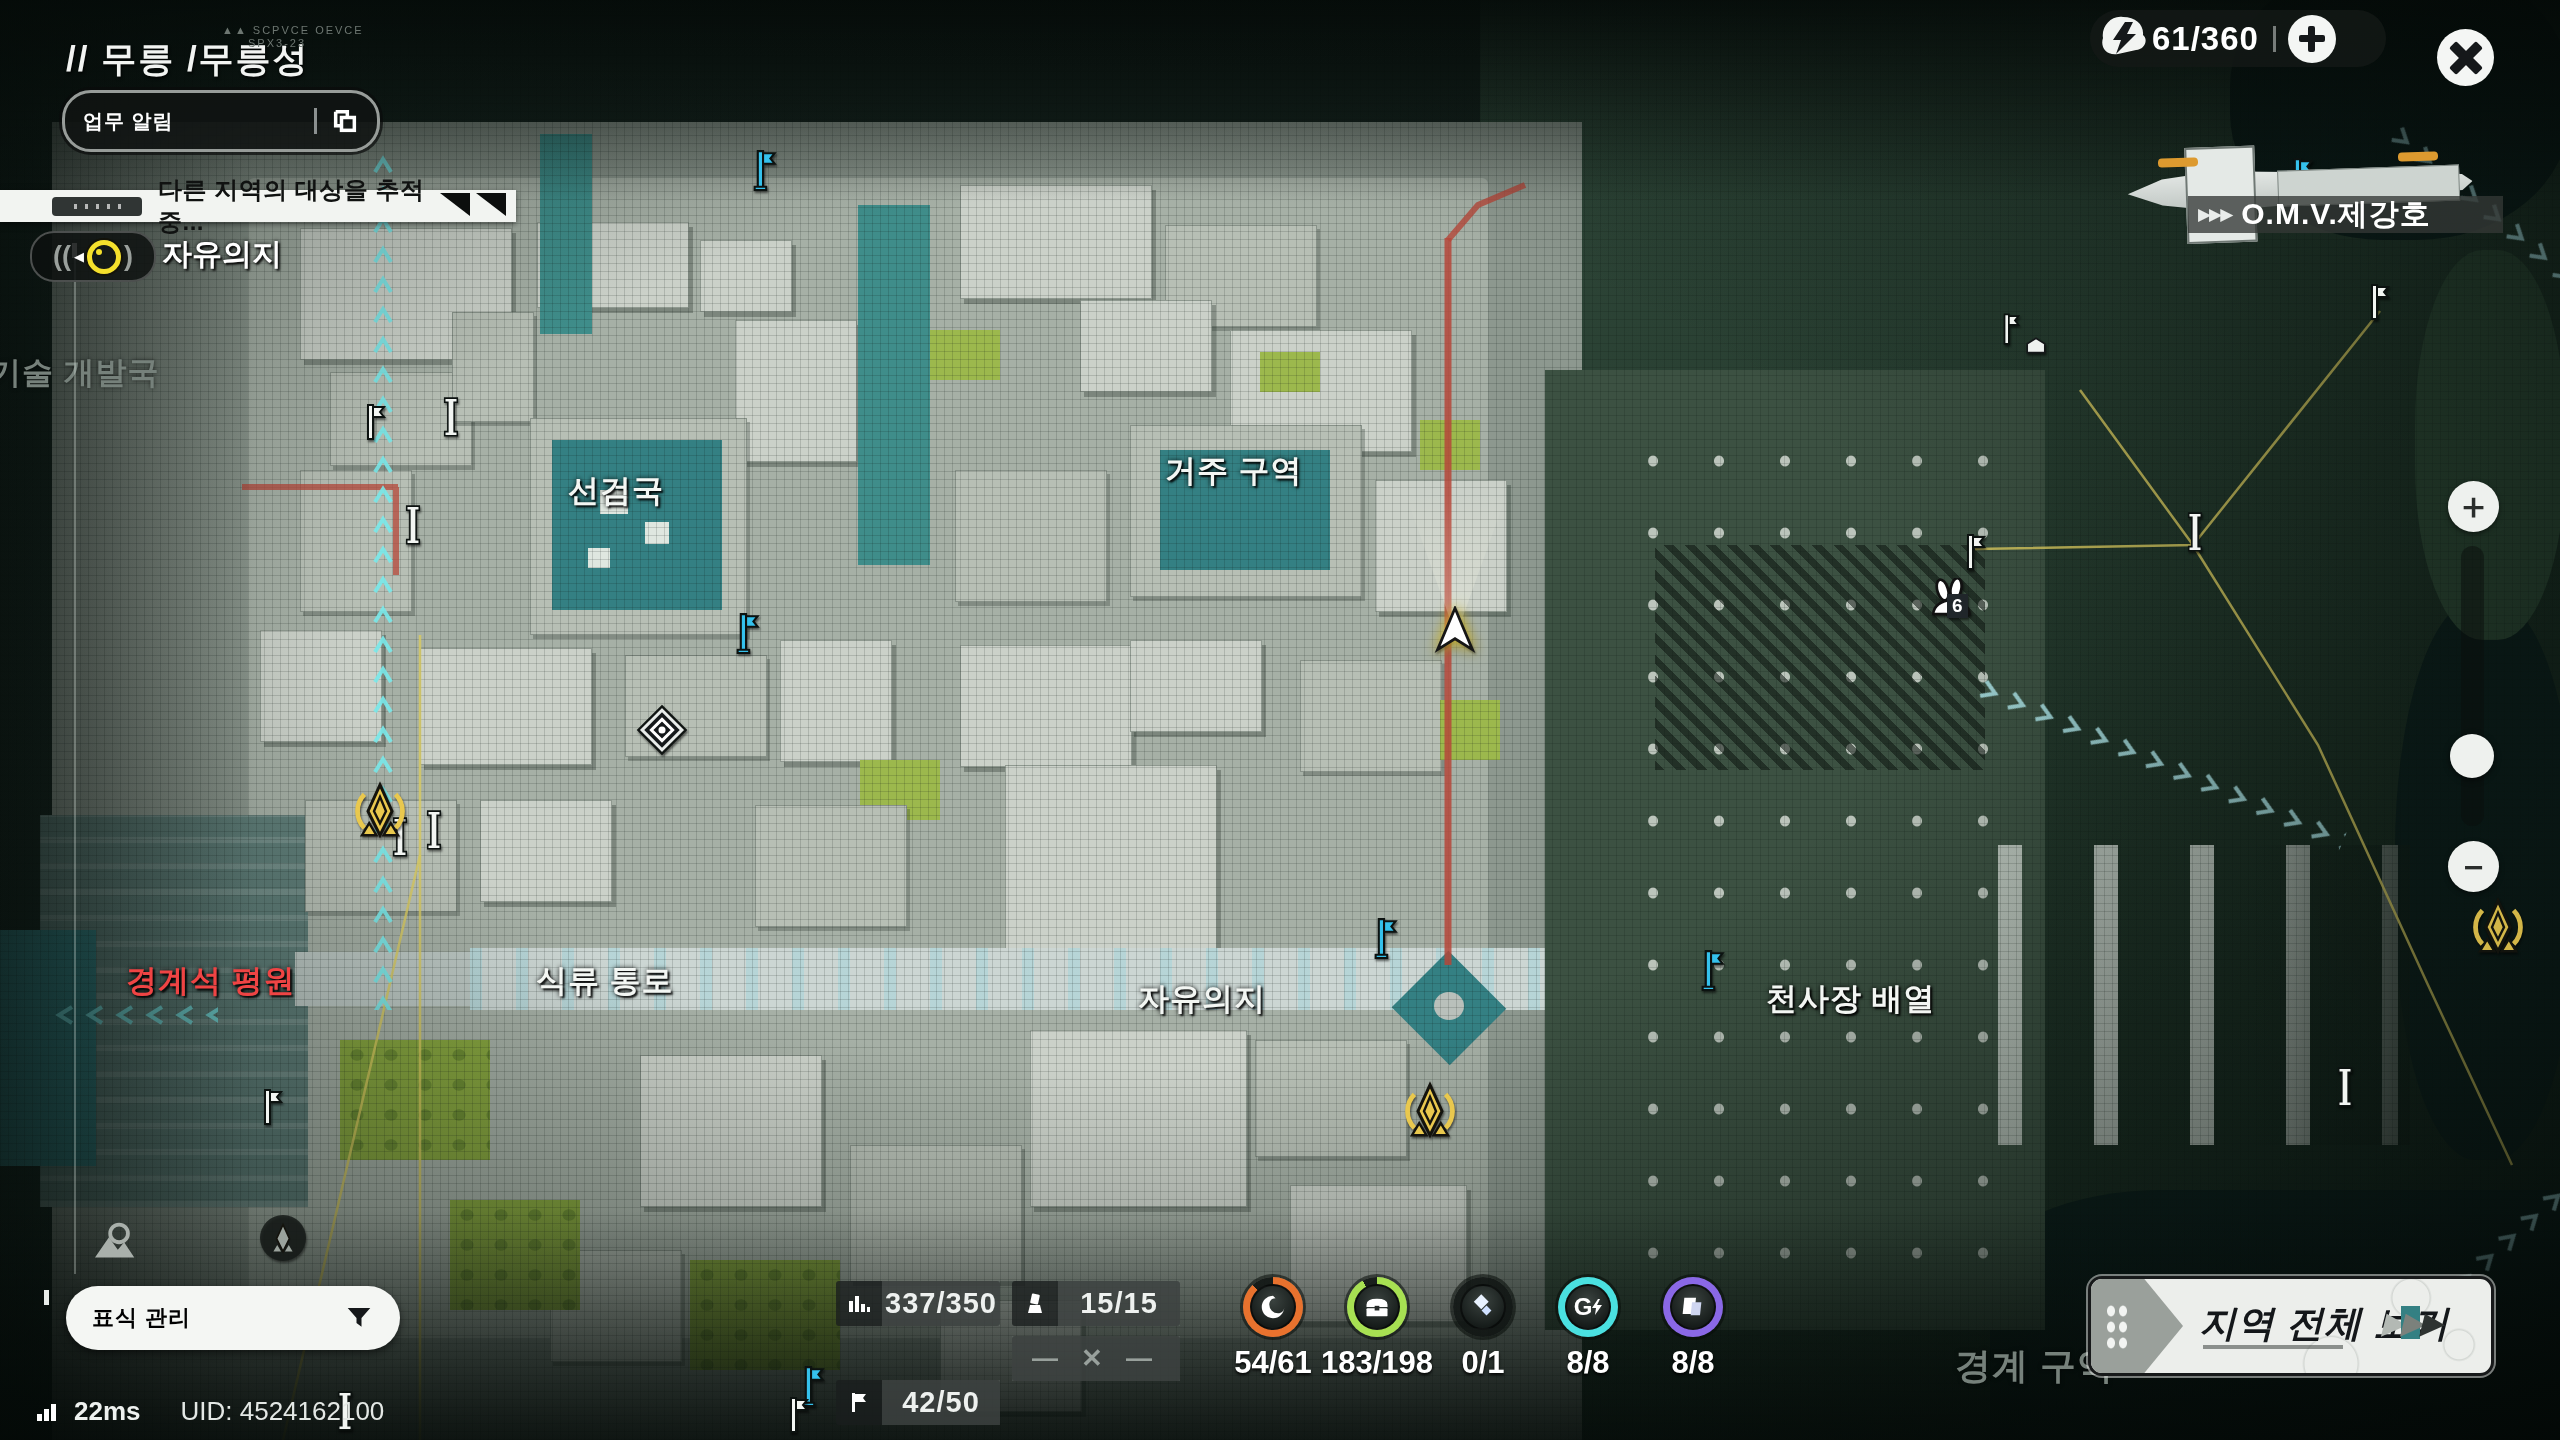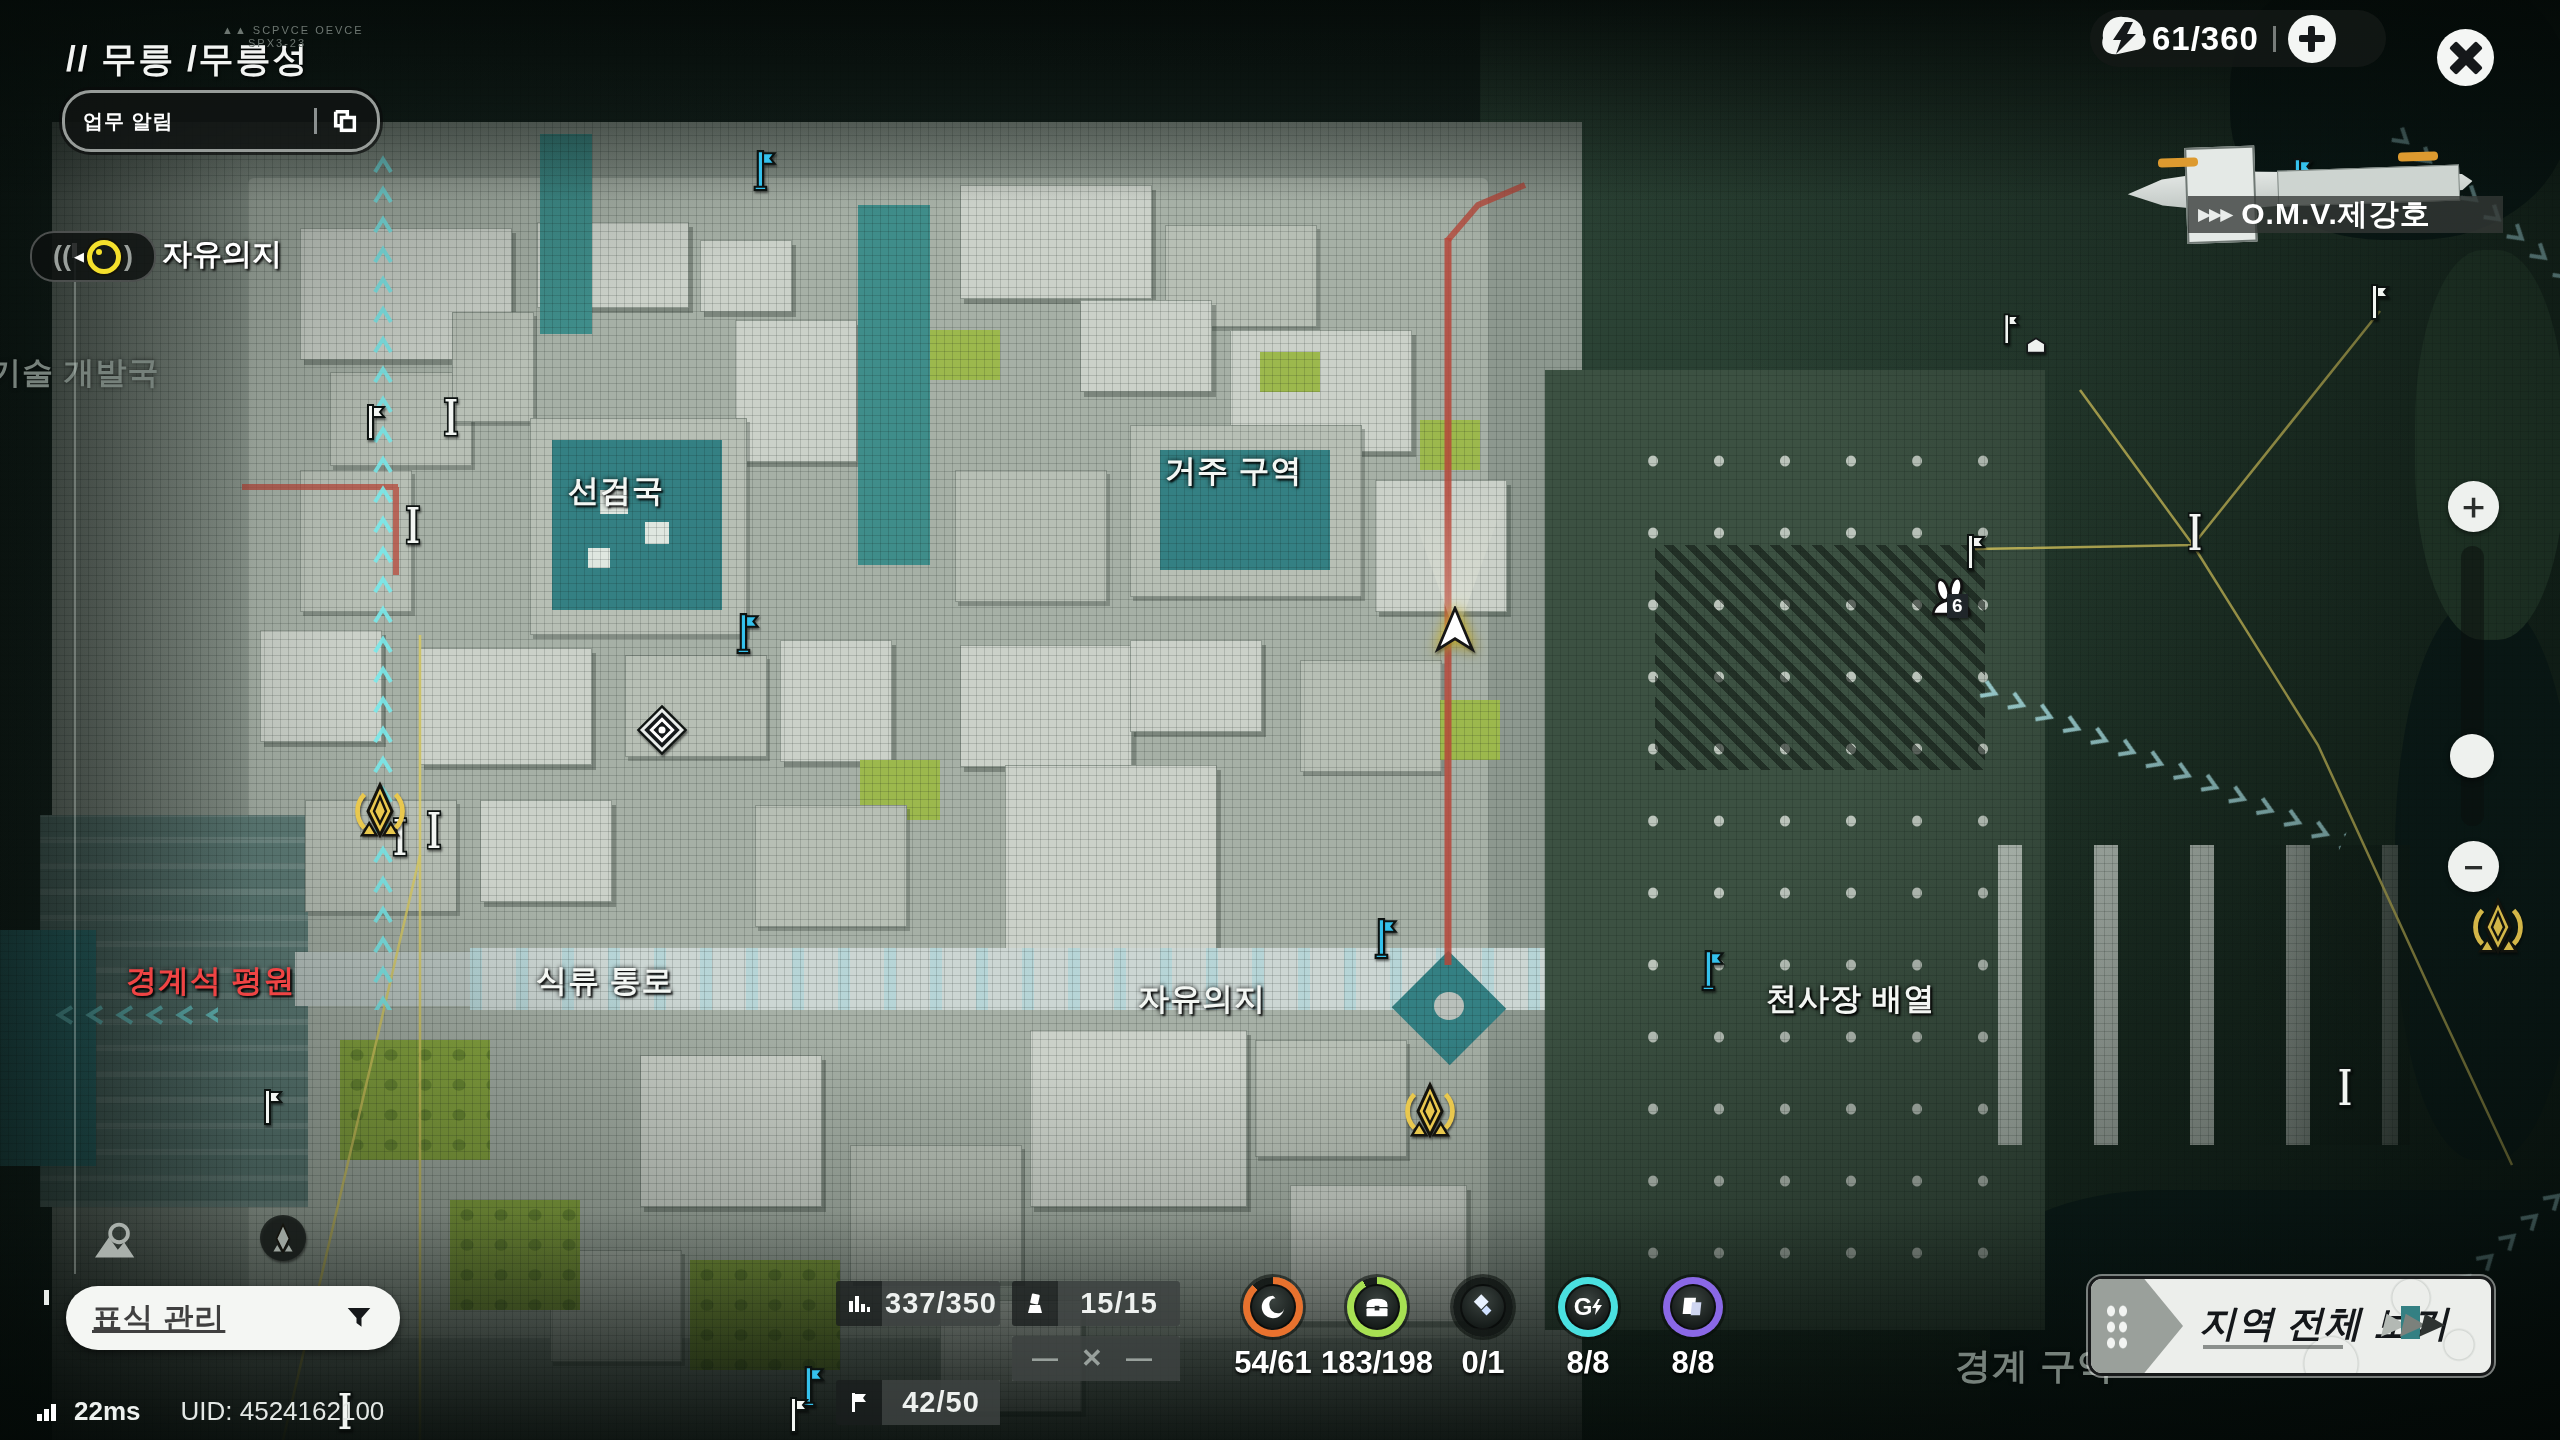--- a/index.html
+++ b/index.html
@@ -113,21 +113,21 @@
   .ring{position:absolute;width:60px;height:60px;border-radius:50%;
     background:conic-gradient(var(--c) var(--p),rgba(16,21,19,.9) 0);box-shadow:0 0 0 3px rgba(8,12,10,.55);}
   .ring .core{position:absolute;inset:7px;border-radius:50%;border:2px solid rgba(0,0,0,.55);
     background:radial-gradient(circle at 50% 35%,#3a423f,#161c1a 75%);display:flex;align-items:center;justify-content:center;}
   .ringval{position:absolute;width:130px;text-align:center;color:#fff;font-size:31px;font-weight:700;
     text-shadow:0 2px 3px rgba(0,0,0,.9);}
   .gtxt{color:#fff;font-weight:800;font-size:24px;}
   
   #markerbtn{left:66px;top:1286px;width:282px;height:64px;border-radius:32px;background:#f4f6f3;
     display:flex;align-items:center;padding:0 26px;box-shadow:0 3px 8px rgba(0,0,0,.5);}
-  #markerbtn .lbl{color:#404040;font-size:30px;font-weight:800;flex:1;letter-spacing:1px;text-decoration:underline;}
+  #markerbtn .lbl{color:#000000;font-size:22px;font-weight:800;flex:1;letter-spacing:1px;}
   #bottominfo{left:34px;top:1396px;display:flex;align-items:center;gap:14px;color:#eef1ef;font-size:26px;font-weight:700;}
   #bottominfo .uid{margin-left:26px;font-weight:400;color:#e4e8e5;}
   #regionbtn{left:2088px;top:1276px;width:400px;height:94px;border-radius:14px;background:#eceeeb;
     border:3px solid #17191a;box-shadow:0 0 0 2px rgba(235,238,235,.5);overflow:hidden;font-style:italic;}
   #regionbtn .topo{position:absolute;inset:0;opacity:.5;background:
     radial-gradient(circle at 80% 20%,transparent 18px,rgba(140,148,142,.5) 19px,transparent 21px),
     radial-gradient(circle at 60% 90%,transparent 26px,rgba(140,148,142,.5) 27px,transparent 29px),
     radial-gradient(circle at 92% 70%,transparent 14px,rgba(140,148,142,.5) 15px,transparent 17px);}
   #regionbtn .chevblock{position:absolute;left:0;top:0;width:92px;height:100%;background:#9aa09b;
     clip-path:polygon(0 0,58% 0,100% 50%,58% 100%,0 100%);}
@@ -420,20 +420,26 @@
 
   <div class="abs" id="taskbtn">
     <span class="lbl">업무 알림</span>
     <span class="sep"></span>
     <svg width="28" height="28" viewBox="0 0 24 24">
         <path d="M4 4 h10 v4 M4 4 v12 h4" fill="none" stroke="#fff" stroke-width="3"></path>
         <rect x="9" y="9" width="11" height="11" fill="none" stroke="#fff" stroke-width="3"></rect>
       </svg>
   </div>
 
+  <div class="abs" id="notif">
+    <div class="badge"></div>
+    <div class="txt">다른 지역의 대상을 추적 중...</div>
+    <div class="tri"></div>
+    <div class="tri" style="margin-right:10px;"></div>
+  </div>
 
   <div class="abs" id="tracker">
     <span class="paren">((</span>
     <span class="tric">◀</span>
     <span class="ring-ico"></span>
     <span class="paren">)</span>
   </div>
   <div class="abs" id="trackerlabel">자유의지</div>
 
   <div class="abs" id="energypill">

